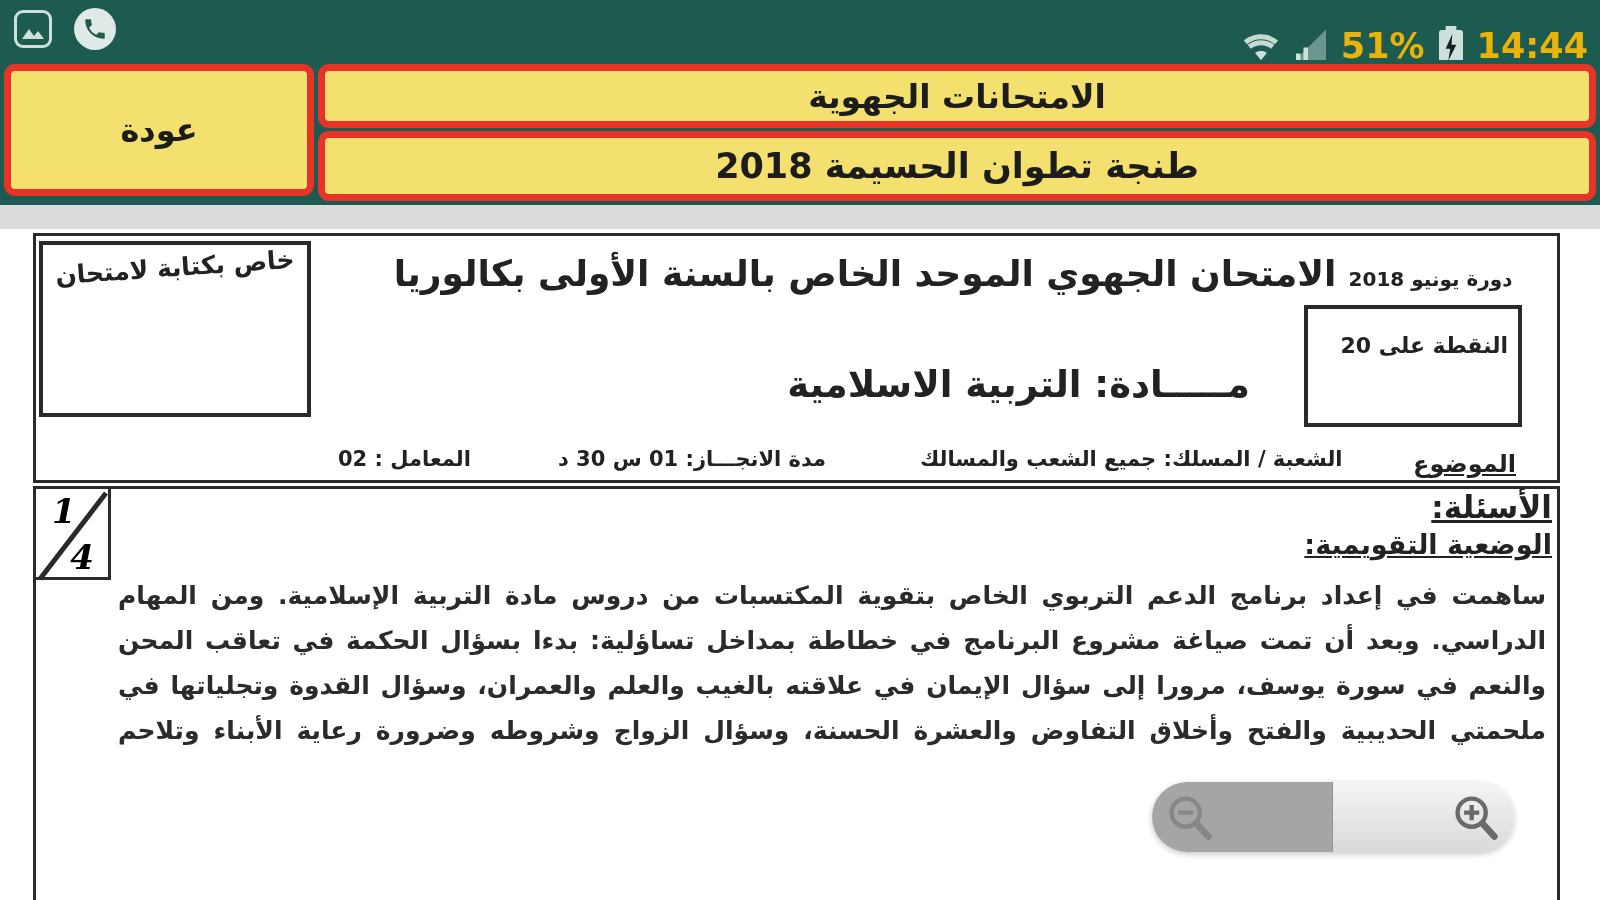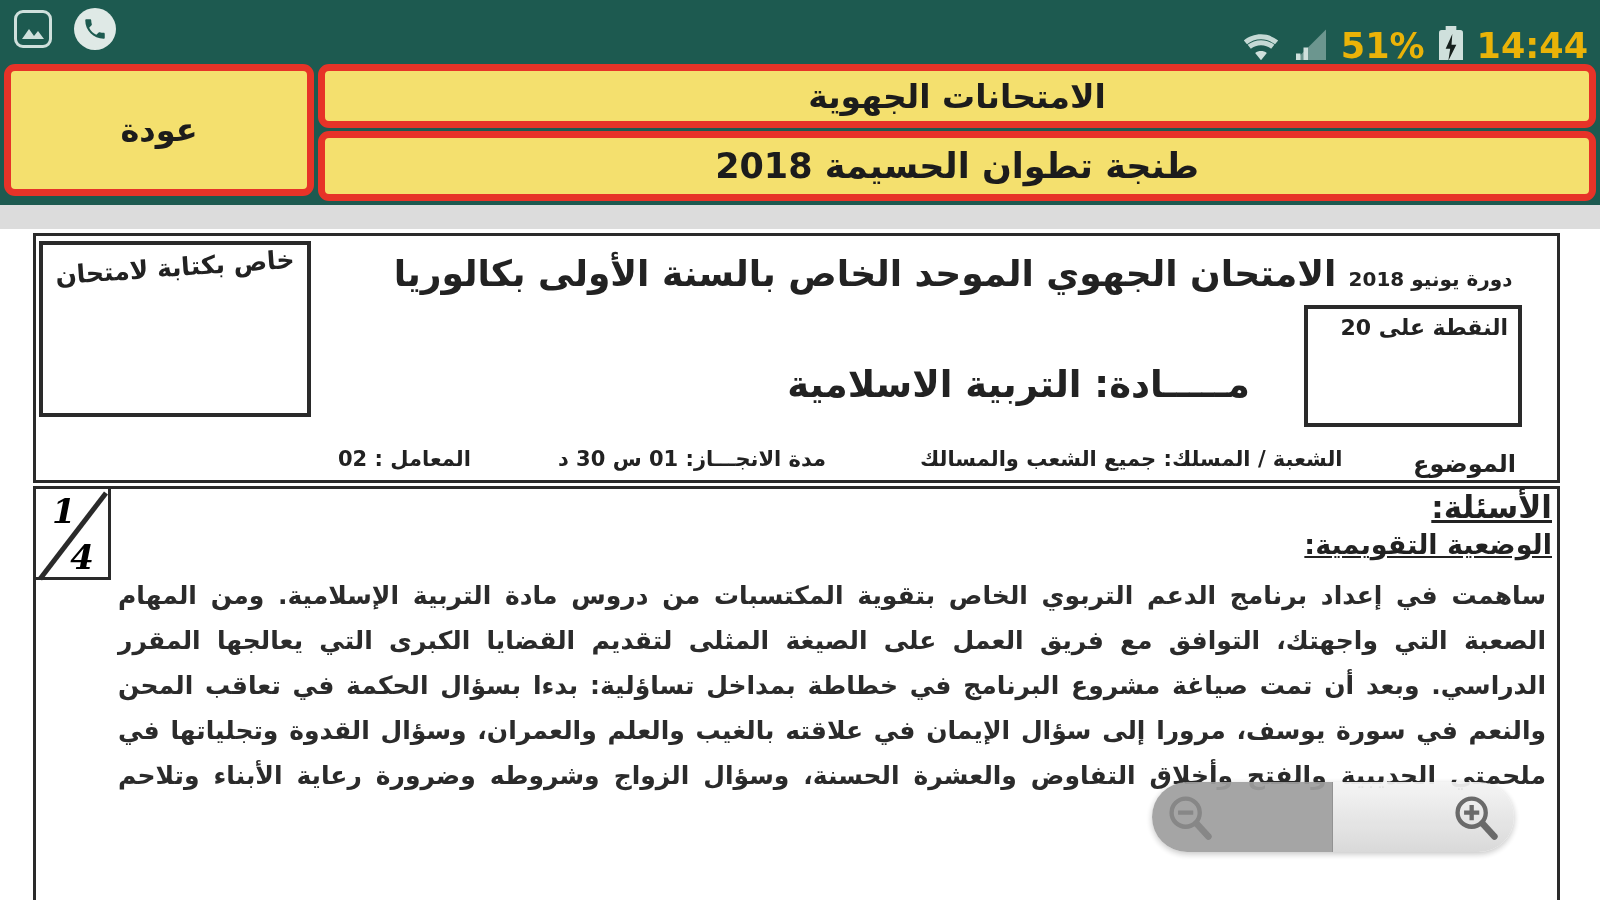--- a/index.html
+++ b/index.html
@@ -38,26 +38,26 @@
   #page-body-box { position:absolute; left:33px; top:281px; width:1527px; height:414px;
                    border:3px solid #2a2a2a; border-bottom:none; }
   #writing-box { position:absolute; left:39px; top:36px; width:272px; height:176px;
                  border:4px solid #2a2a2a; text-align:center; padding-top:8px; }
   #writing-box span { display:inline-block; transform:rotate(-4deg); font-weight:bold; font-size:25px; }
   #main-title { position:absolute; left:390px; top:48px; width:950px; text-align:center;
                 font-weight:bold; font-size:36px; }
   #session { position:absolute; left:1318px; top:62px; width:225px; text-align:center;
              font-weight:bold; font-size:20px; }
   #grade-box { position:absolute; left:1304px; top:100px; width:218px; height:122px;
-               border:4px solid #2a2a2a; padding:6px 10px; text-align:right;
+               border:4px solid #2a2a2a; padding:24px 10px; text-align:right;
                font-weight:bold; font-size:22px; }
   #subject-line { position:absolute; left:450px; top:158px; width:800px; text-align:right;
                   font-weight:bold; font-size:37px; }
   .info-item { position:absolute; top:242px; font-weight:bold; font-size:21px; white-space:nowrap; }
-  #info-subject  { left:1413px; top:245px; font-size:24px; }
+  #info-subject  { left:1413px; top:245px; font-size:24px;text-decoration:underline; }
   #info-branch   { left:920px; }
   #info-duration { left:558px; }
   #info-coeff    { left:338px; }
 
   #page-frac { position:absolute; left:33px; top:281px; width:78px; height:94px;
                border:3px solid #2a2a2a; background:#fff; }
   #page-frac .num { position:absolute; left:16px; top:2px; font:bold italic 34px "DejaVu Serif", serif; }
   #page-frac .den { position:absolute; right:14px; bottom:0px; font:bold italic 34px "DejaVu Serif", serif; }
   #page-frac svg { position:absolute; left:0; top:0; }
 
@@ -163,21 +163,20 @@
       </svg>
       <span class="num">1</span>
       <span class="den">4</span>
     </div>
 
     <div id="questions-heading" class="ink h-underline">الأسئلة:</div>
     <div id="situation-heading" class="ink h-underline">الوضعية التقويمية:</div>
 
     <div id="paragraph">
         <div class="para-line" dir="rtl">ساهمت في إعداد برنامج الدعم التربوي الخاص بتقوية المكتسبات من دروس مادة التربية الإسلامية. ومن المهام</div>
-        <div class="para-line" dir="rtl">الصعبة التي واجهتك، التوافق مع فريق العمل على الصيغة المثلى لتقديم القضايا الكبرى التي يعالجها المقرر</div>
         <div class="para-line" dir="rtl">الدراسي. وبعد أن تمت صياغة مشروع البرنامج في خطاطة بمداخل تساؤلية: بدءا بسؤال الحكمة في تعاقب المحن</div>
         <div class="para-line" dir="rtl">والنعم في سورة يوسف، مرورا إلى سؤال الإيمان في علاقته بالغيب والعلم والعمران، وسؤال القدوة وتجلياتها في</div>
         <div class="para-line" dir="rtl">ملحمتي الحديبية والفتح وأخلاق التفاوض والعشرة الحسنة، وسؤال الزواج وشروطه وضرورة رعاية الأبناء وتلاحم</div>
       </div>
 
     <div id="zoom-pill">
       <div id="zoom-out-btn">
         <svg width="52" height="52" viewBox="0 0 48 48">
           <circle cx="20" cy="20" r="13" fill="none" stroke="#7e7e7e" stroke-width="4"></circle>
           <line x1="13" y1="20" x2="27" y2="20" stroke="#7e7e7e" stroke-width="4"></line>

